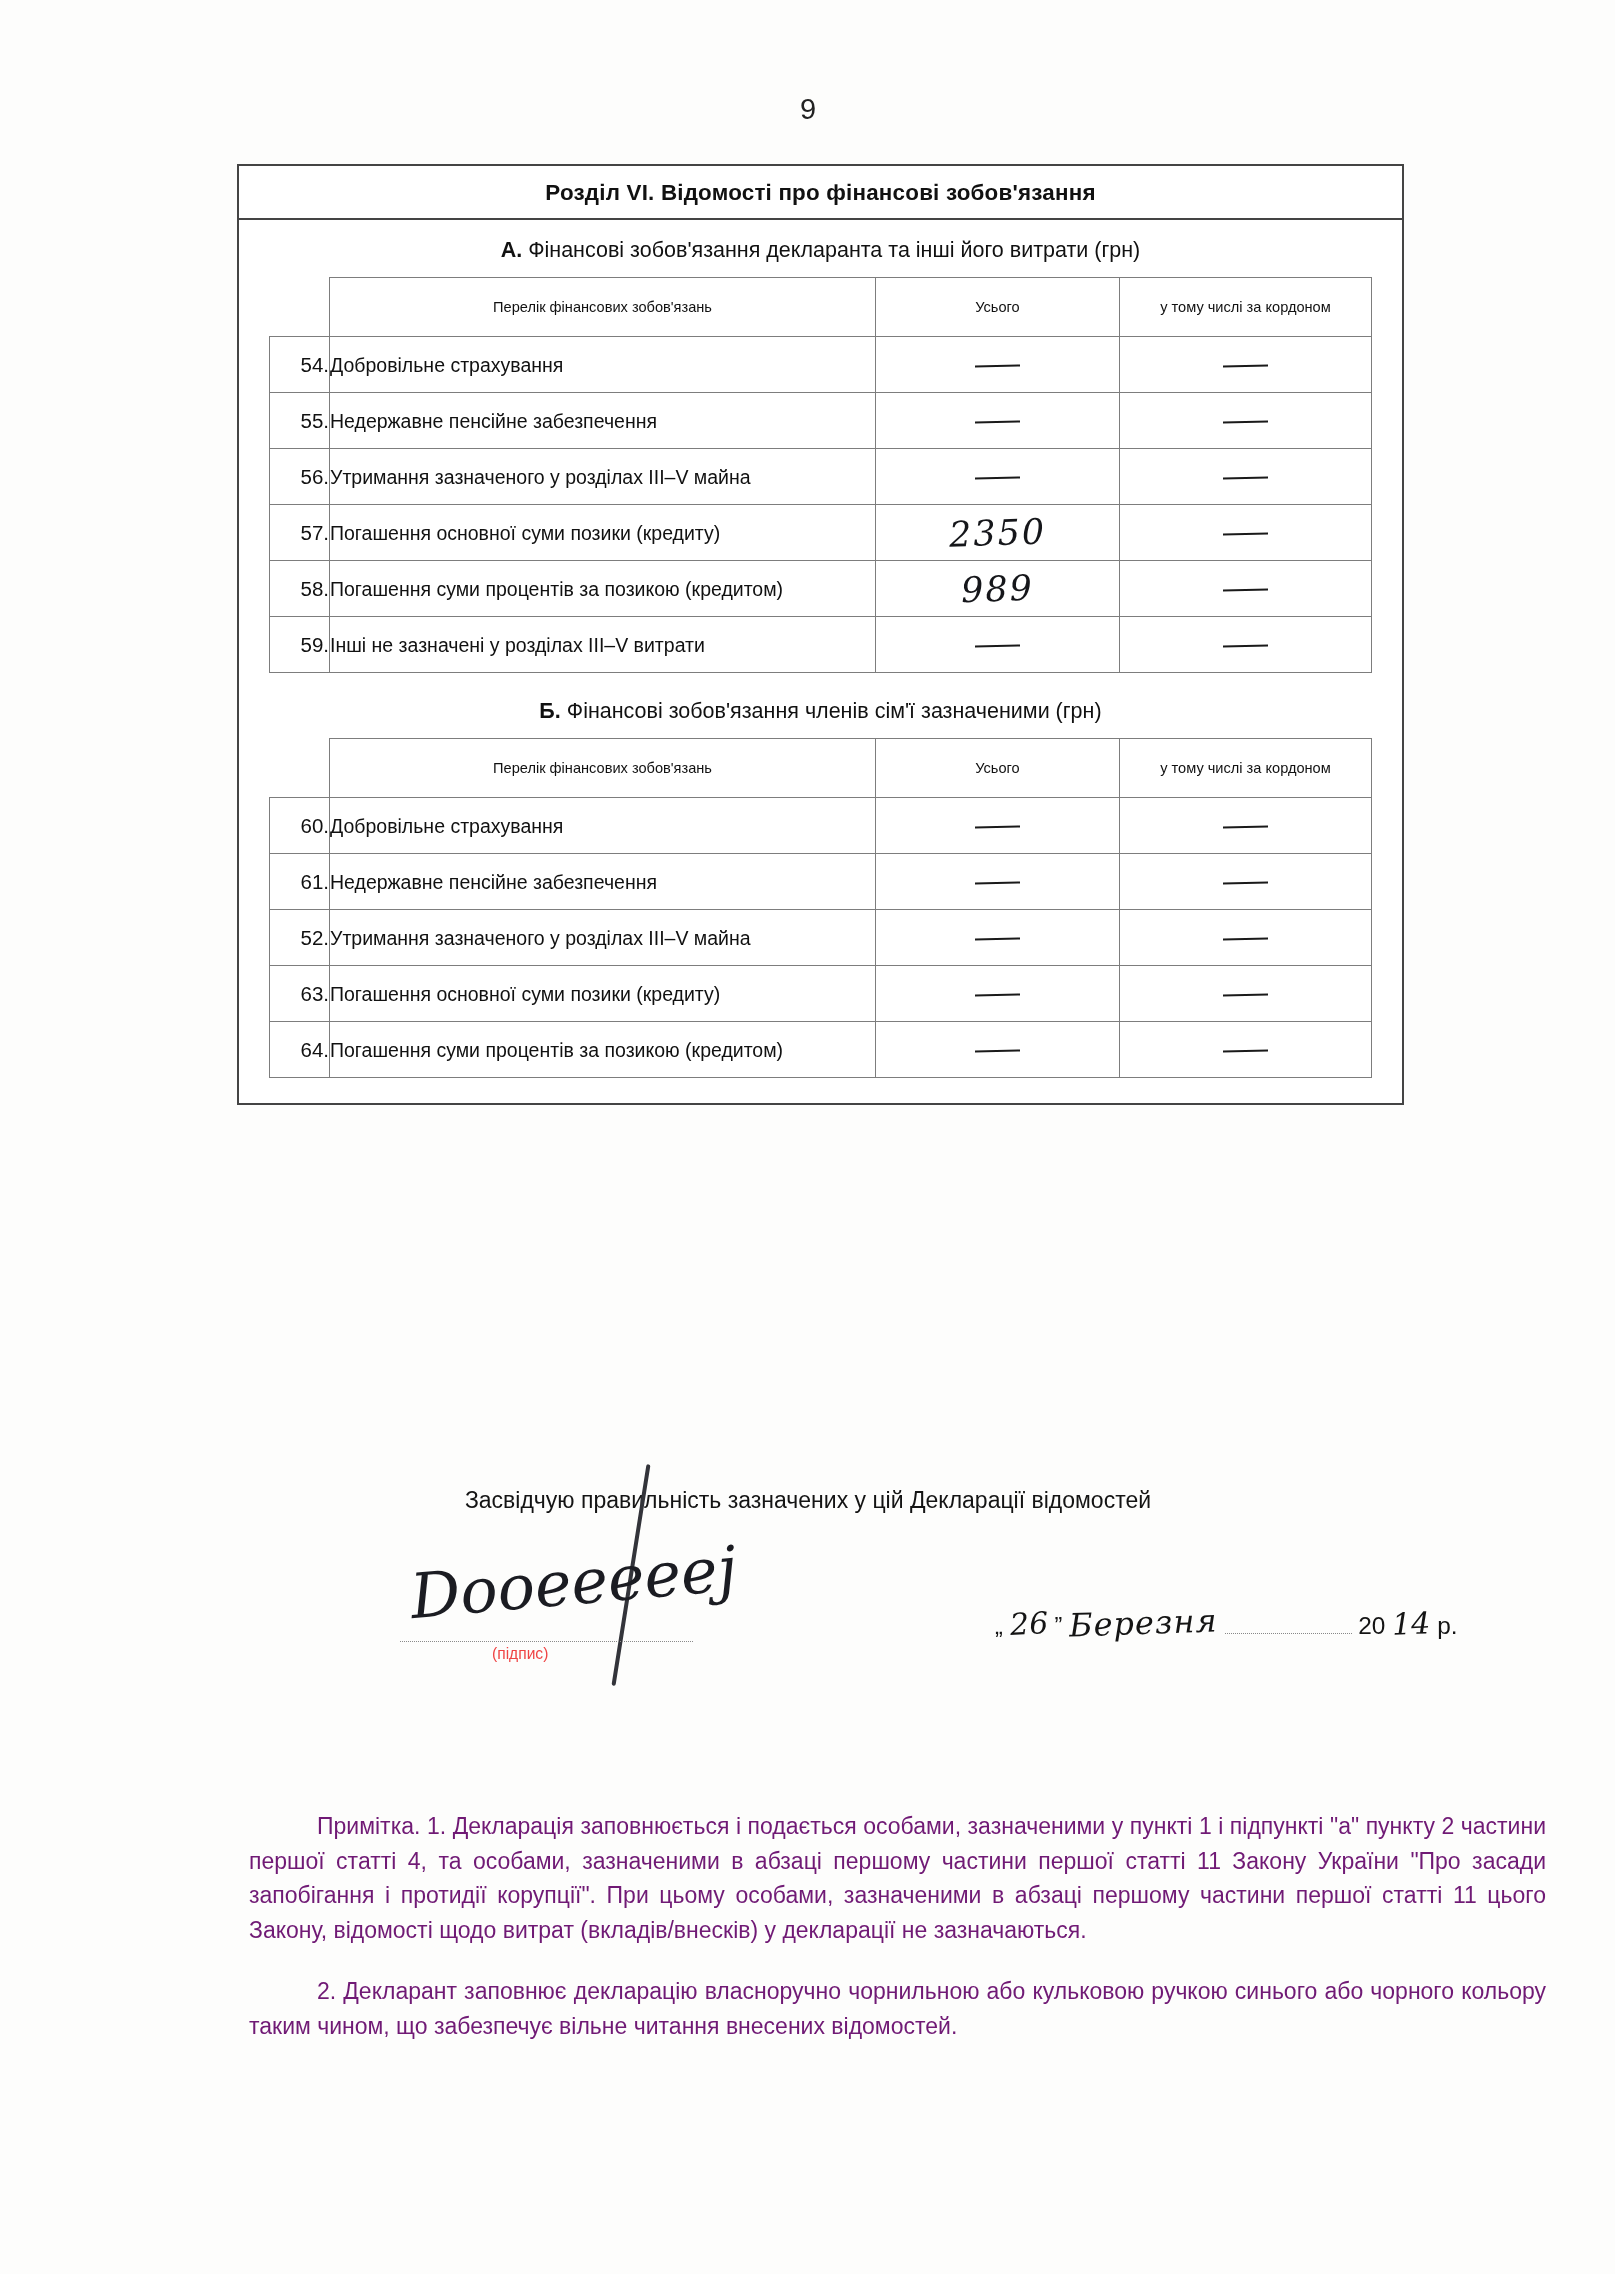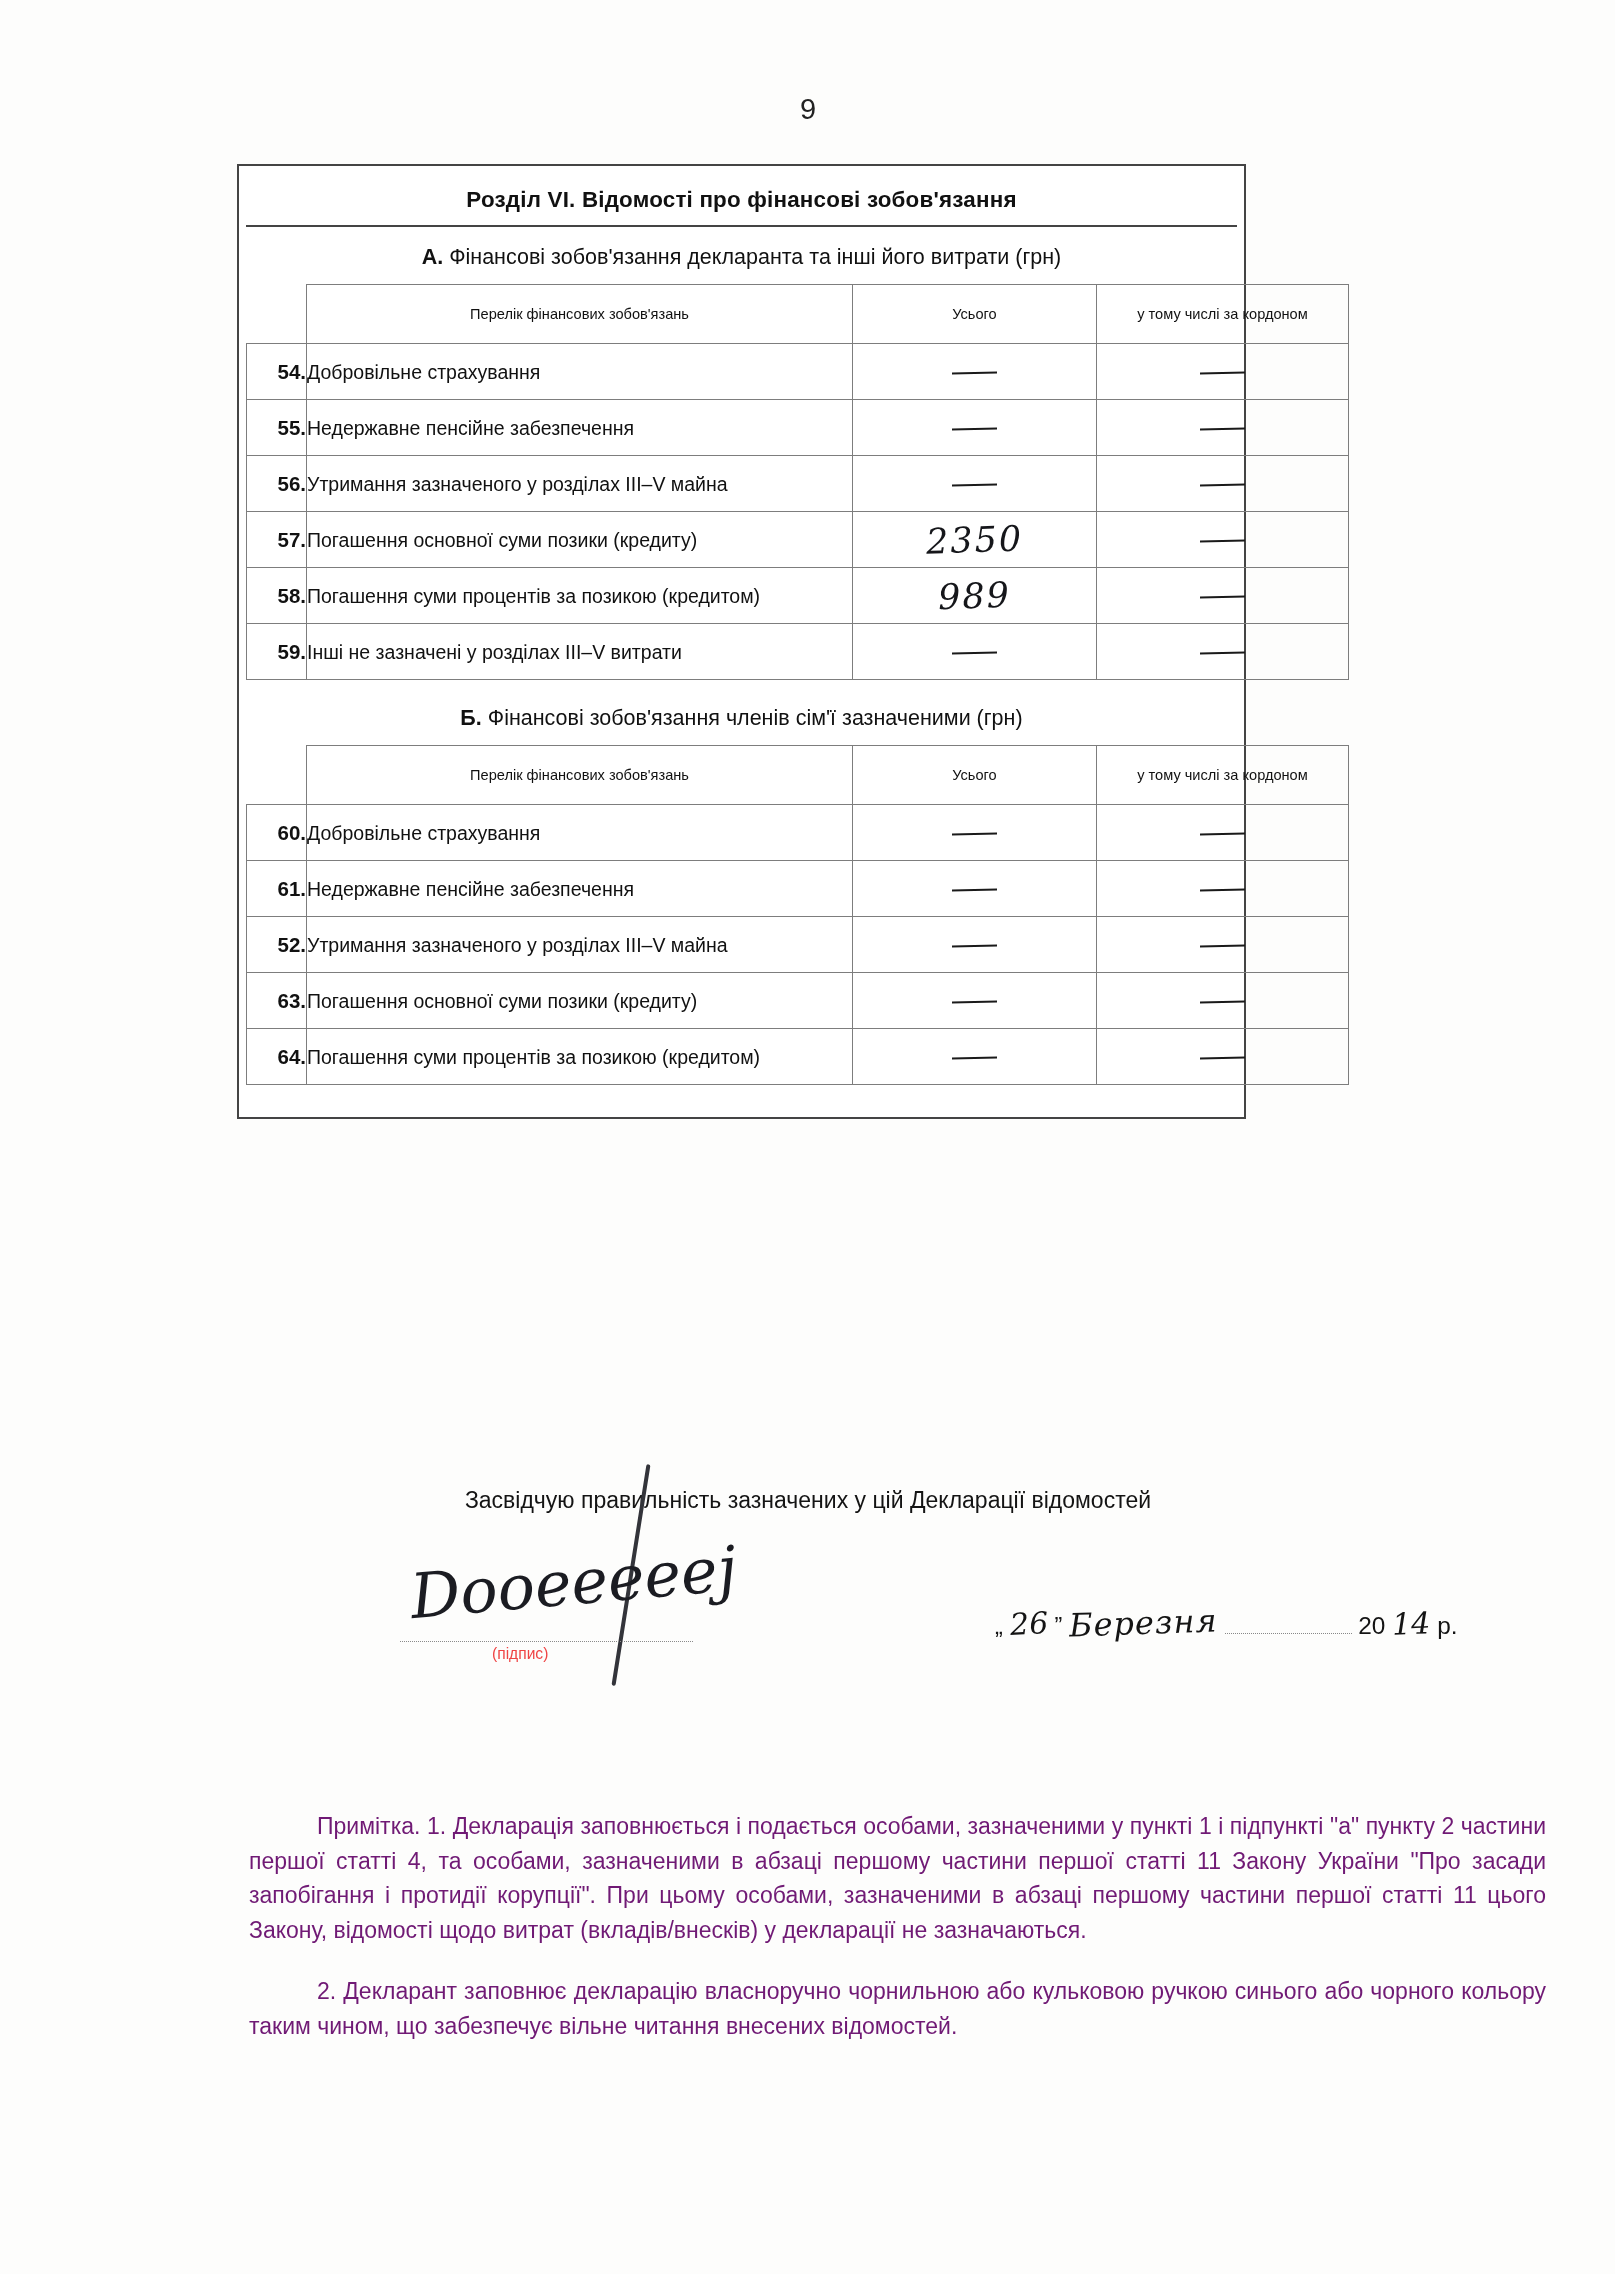--- a/index.html
+++ b/index.html
@@ -30,24 +30,24 @@
     text-align: center;
     font-size: 29px;
     color: #222;
   }
 
   
   .section-frame {
     position: absolute;
     left: 237px;
     top: 164px;
-    width: 1009px;
+    width: 1167px;
     border: 2px solid #444;
     box-sizing: border-box;
-    padding: 7px;
+    padding: 0;
     background: #fff;
   }
 
   .section-title {
     text-align: center;
     font-size: 22.4px;
     font-weight: bold;
     padding: 13.7px 0 12.7px 0;
     border-bottom: 2px solid #444;
     letter-spacing: 0.2px;
@@ -91,21 +91,21 @@
   table.decl thead th.blank {
     border: none;
   }
 
   td.num {
     border: none;
     text-align: right;
     padding-right: 11.7px;
     font-size: 20.5px;
     color: #111;
-    font-weight: 700;
+    font-weight: 400;
   }
   td.name {
     font-size: 19.5px;
     padding: 8.8px 7.8px 8.8px 11.7px;
     line-height: 1.25;
     text-align: left;
   }
   td.val {
     text-align: center;
     height: 55px;

